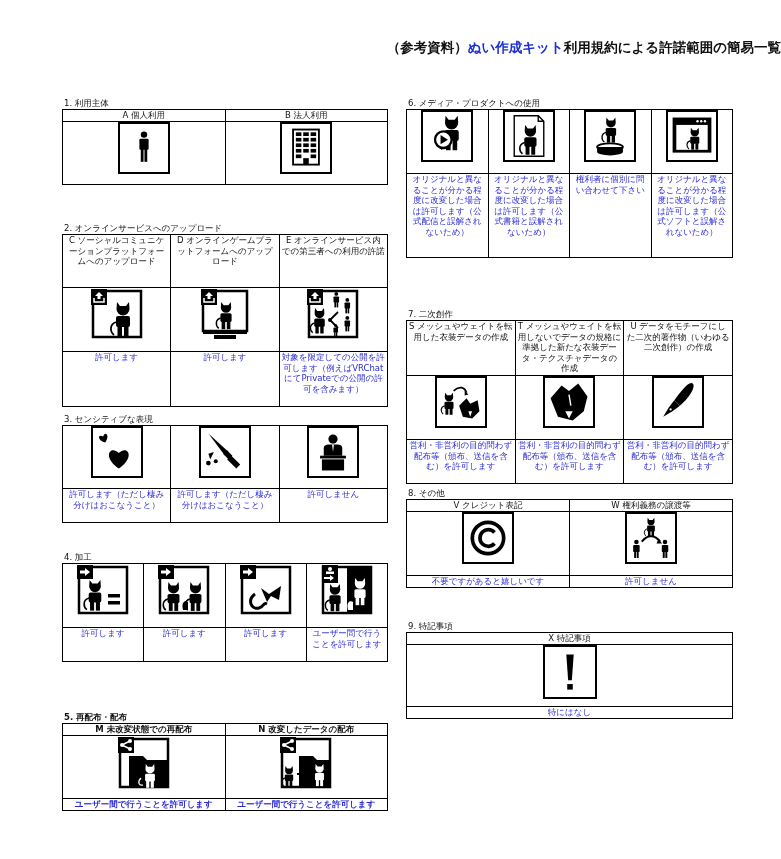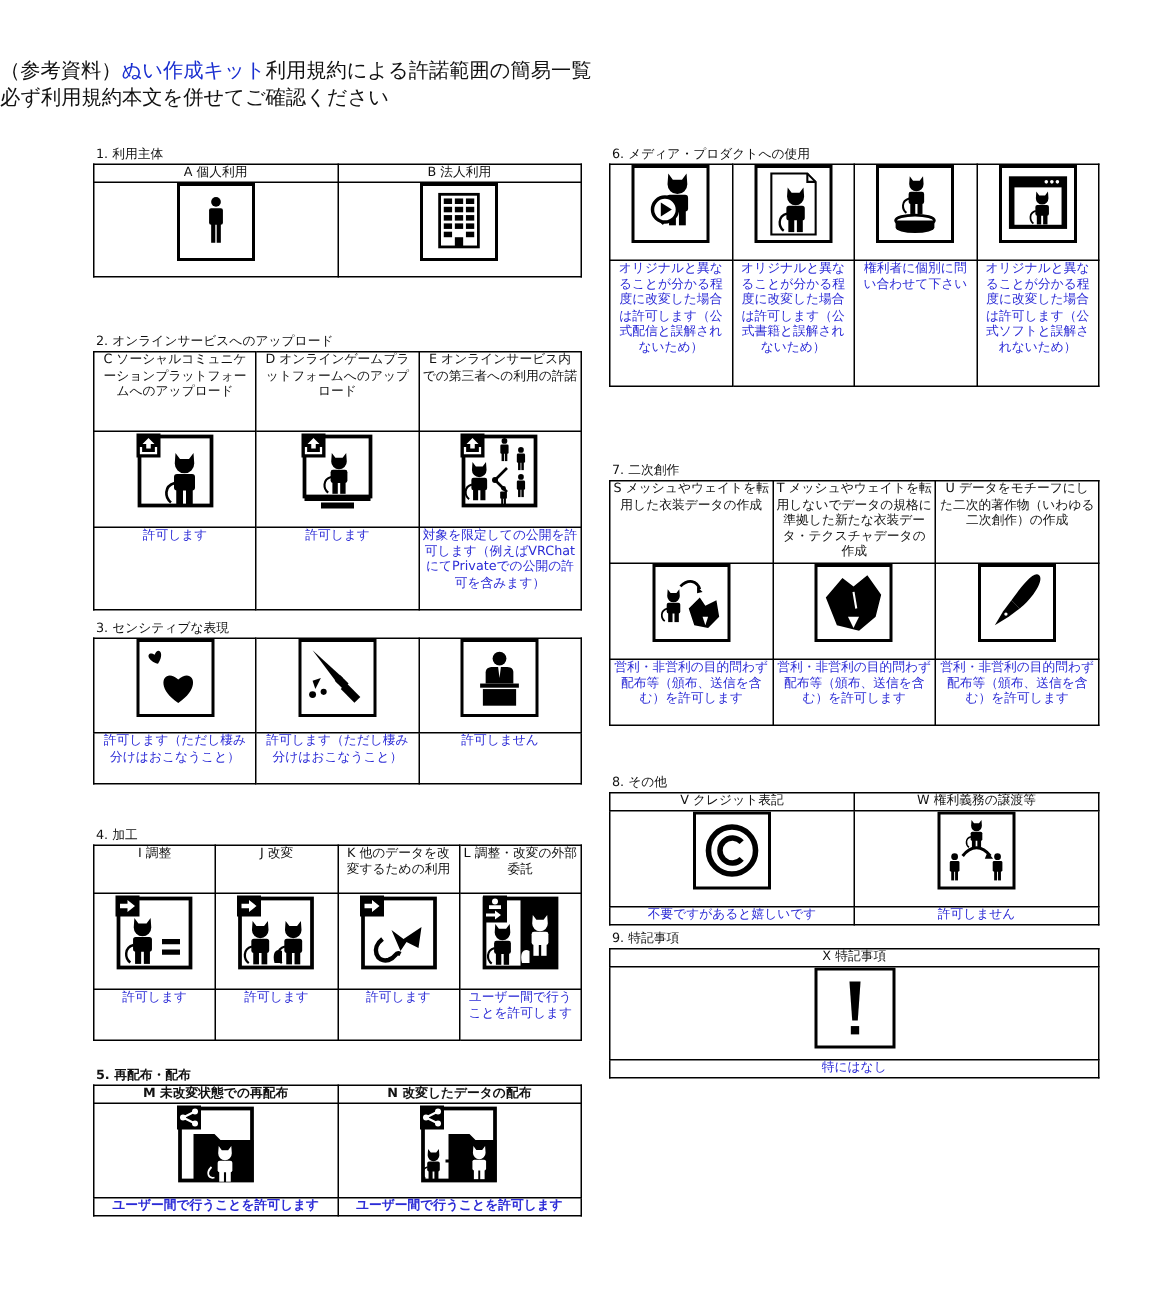--- a/index.html
+++ b/index.html
@@ -1,18 +1,18 @@
 <!DOCTYPE html>
 <html><head>
 <meta charset="utf-8">
 <style>
   * { box-sizing: border-box; margin: 0; padding: 0; }
   html, body { width: 781px; height: 859px; background: #ffffff; overflow: hidden; }
   body { position: relative; font-family: "DejaVu Sans", sans-serif; color: #111; }
-  .title { position: absolute; left: 0; top: 38px; width: 781px; text-align: left; font-weight: normal; font-size: 13.5px; line-height: 18px; }
+  .title { position: absolute; left: 0; top: 38px; width: 781px; text-align: right; font-weight: bold; font-size: 13.5px; line-height: 18px; }
   .title .accent { color: #1a2fd0; }
   .section { position: absolute; }
   .section-label { font-size: 8.5px; height: 12px; line-height: 12px; padding-left: 2px; margin-bottom: 0px; }
   table.grid { border-collapse: collapse; width: 100%; table-layout: fixed; border: 1.6px solid #000; }
   table.grid td { border: 1px solid #000; text-align: center; vertical-align: top; font-size: 8.5px; line-height: 10.5px; padding: 0 2px; }
   td.hdr { color: #111; padding-top: 1px; }
   td.res { color: #2b2bd6; font-size: 8.5px; line-height: 10.5px; padding-top: 1px; }
   td.ico { vertical-align: middle; padding: 3px 0; }
   .iconbox { display: inline-block; border: 2.5px solid #000; background: #fff; position: relative; vertical-align: middle; }
   .iconbox svg { display: block; width: 100%; height: 100%; }
@@ -56,21 +56,20 @@
       <circle cx="4" cy="8" r="2" fill="#fff"></circle>
       <circle cx="12" cy="4" r="2" fill="#fff"></circle>
       <circle cx="12" cy="12" r="2" fill="#fff"></circle>
       <path d="M4 8 L12 4 M4 8 L12 12" stroke="#fff" stroke-width="1.4"></path>
     </g>
   </defs>
 </svg>
 
 <div class="title">
   <div><span>（参考資料）</span><span class="accent">ぬい作成キット</span><span>利用規約による許諾範囲の簡易一覧</span></div>
-  <div>必ず利用規約本文を併せてご確認ください</div>
 </div>
 
 <div class="section" style="left:62px; top:97px; width:326px;">
   <div class="section-label">1. 利用主体</div>
   <table class="grid">
     <tbody>
         <tr style="height:12px">
       <td class="hdr">A 個人利用</td>
       <td class="hdr">B 法人利用</td>
     </tr>
@@ -194,26 +193,20 @@
       <td class="res">許可しません</td>
     </tr>
   </tbody>
     </table>
 </div>
 
 <div class="section" style="left:62px; top:551px; width:326px;">
   <div class="section-label">4. 加工</div>
   <table class="grid">
     <tbody>
-        <tr style="height:32px">
-      <td class="hdr">I 調整</td>
-      <td class="hdr">J 改変</td>
-      <td class="hdr">K 他のデータを改変するための利用</td>
-      <td class="hdr">L 調整・改変の外部委託</td>
-    </tr>
     <tr style="height:64px">
       <td class="ico"><span class="iconbox" style="width:54px;height:52px;border:none;"><svg viewBox="0 0 54 52">
                 <rect x="3" y="3" width="48" height="46" fill="#fff" stroke="#000" stroke-width="2.5"></rect>
                 <use href="#arrowbox" x="1" y="1"></use>
                 <g transform="translate(10,16) scale(0.9)">
                   <use href="#cat"></use>
                 </g>
                 <rect x="32" y="30" width="12" height="3.5"></rect>
                 <rect x="32" y="37" width="12" height="3.5"></rect>
               </svg></span></td>
@@ -378,21 +371,21 @@
     </tr>
     <tr style="height:44px">
       <td class="res">営利・非営利の目的問わず配布等（頒布、送信を含む）を許可します</td>
       <td class="res">営利・非営利の目的問わず配布等（頒布、送信を含む）を許可します</td>
       <td class="res">営利・非営利の目的問わず配布等（頒布、送信を含む）を許可します</td>
     </tr>
   </tbody>
     </table>
 </div>
 
-<div class="section" style="left:406px; top:516px; width:327px;">
+<div class="section" style="left:406px; top:487px; width:327px;">
   <div class="section-label">8. その他</div>
   <table class="grid">
     <tbody>
         <tr style="height:12px">
       <td class="hdr">V クレジット表記</td>
       <td class="hdr">W 権利義務の譲渡等</td>
     </tr>
     <tr style="height:64px">
       <td class="ico"><span class="iconbox" style="width:52px;height:52px;"><svg viewBox="0 0 52 52">
                 <circle cx="26" cy="26" r="17" fill="none" stroke="#000" stroke-width="4"></circle>

